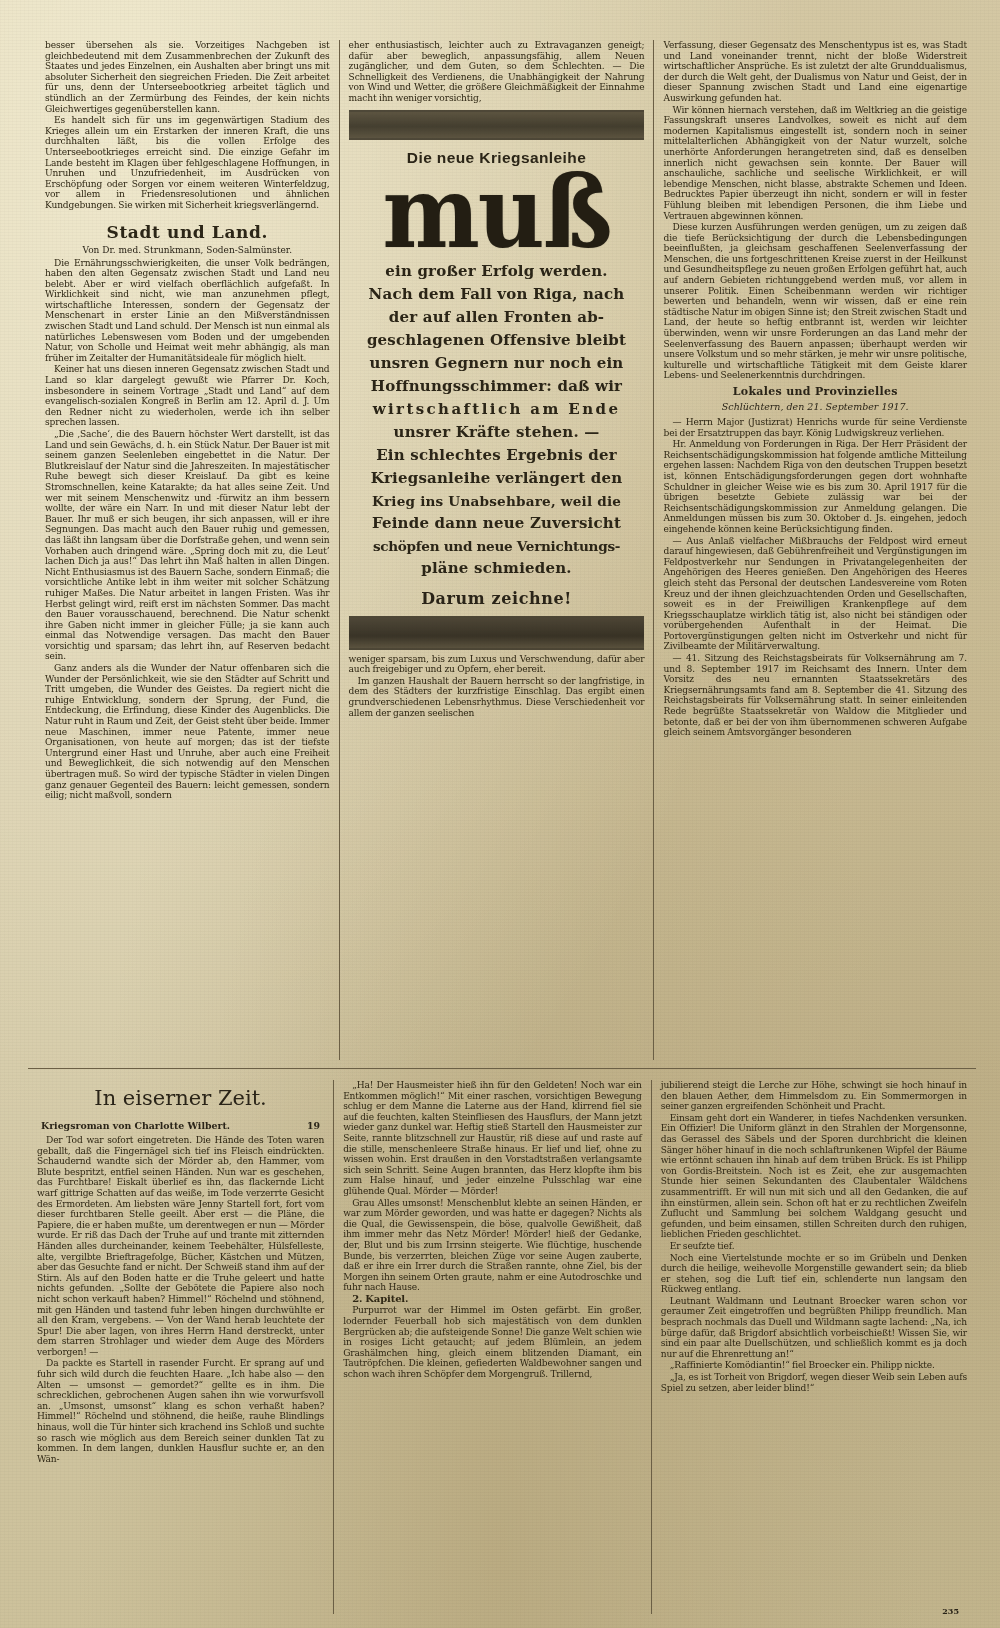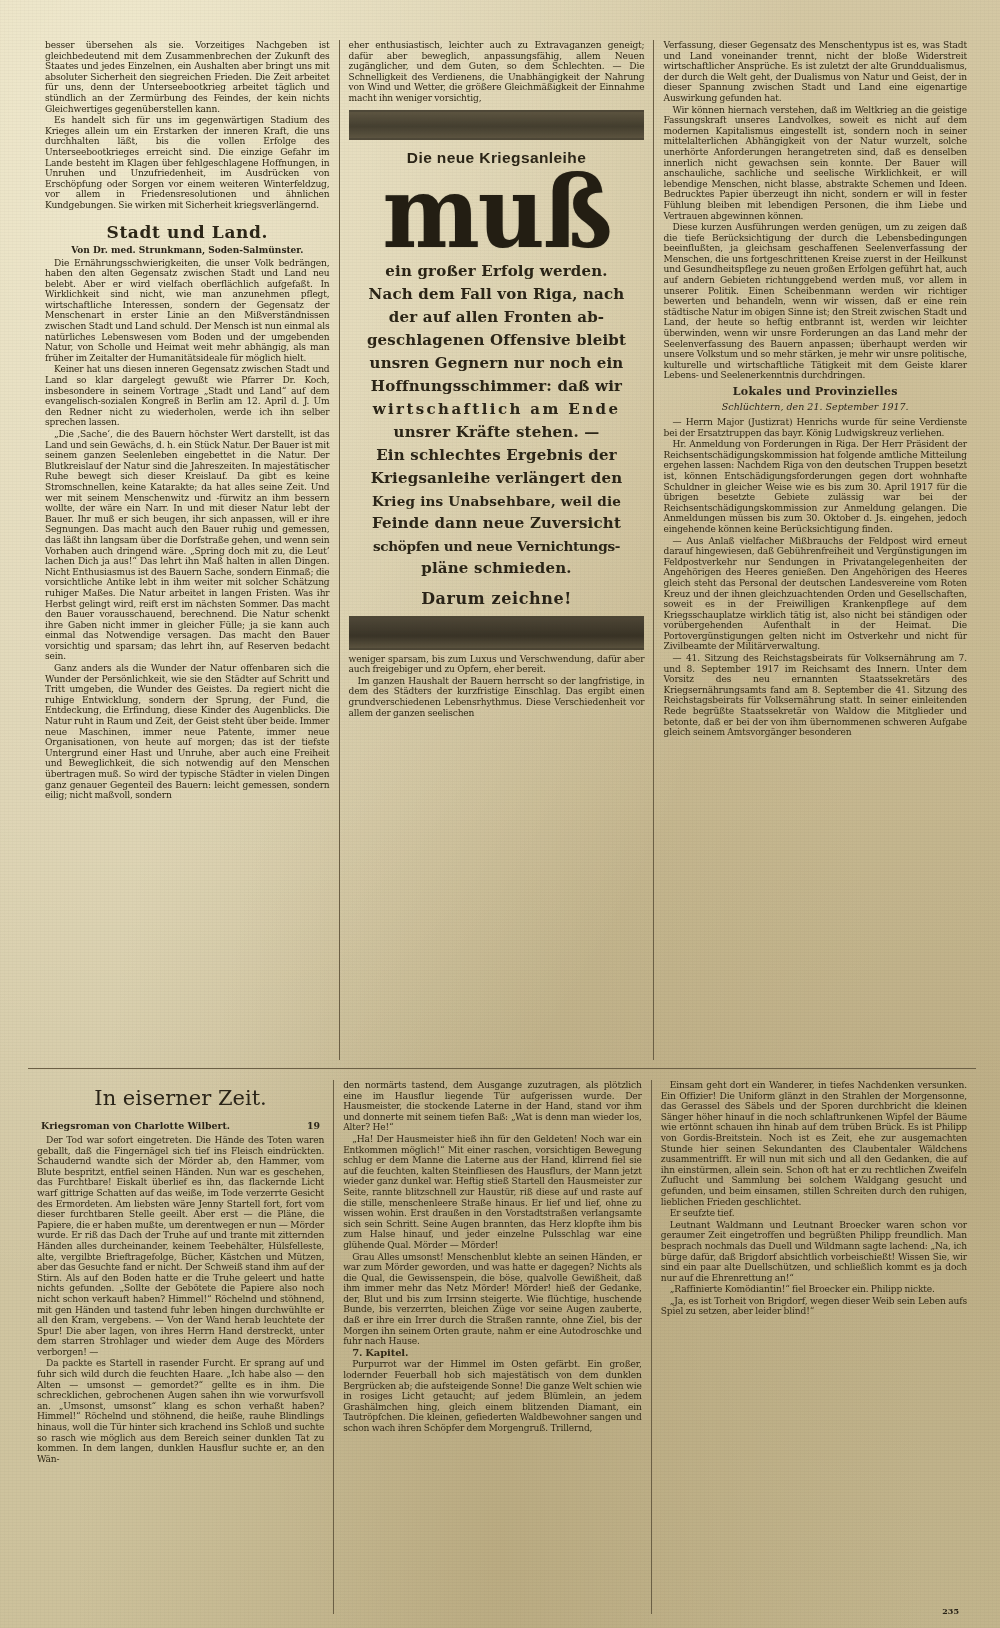--- a/index.html
+++ b/index.html
@@ -87,21 +87,21 @@
   }
   h3.sub{
     font-family:"DejaVu Serif", serif;
     font-weight:bold;
     font-size:11px;
     text-align:center;
     margin:4px 0 3px 0;
     letter-spacing:0.3px;
   }
   .byline{
-    text-align:center;font-size:9px;margin:0 0 3px 0;font-weight:bold;
+    text-align:center;font-size:9px;margin:0 0 3px 0;font-weight:normal;
   }
   .dateline{
     text-align:center;font-size:9.5px;margin:2px 0 5px 0;font-style:italic;
   }
 
   
   .ad{
     margin:6px 0 4px 0;
     text-align:center;
   }
@@ -260,32 +260,33 @@
           <span>19</span>
         </div>
         <div class="body">
           <p>Der Tod war sofort eingetreten. Die Hände des Toten waren geballt, daß die Fingernägel sich tief ins Fleisch eindrückten. Schaudernd wandte sich der Mörder ab, den Hammer, vom Blute bespritzt, entfiel seinen Händen. Nun war es geschehen, das Furchtbare! Eiskalt überlief es ihn, das flackernde Licht warf gittrige Schatten auf das weiße, im Tode verzerrte Gesicht des Ermordeten. Am liebsten wäre Jenny Startell fort, fort vom dieser furchtbaren Stelle geeilt. Aber erst — die Pläne, die Papiere, die er haben mußte, um derentwegen er nun — Mörder wurde. Er riß das Dach der Truhe auf und trante mit zitternden Händen alles durcheinander, keinem Teebehälter, Hülsfelleste, alte, vergilbte Brieftragefolge, Bücher, Kästchen und Mützen, aber das Gesuchte fand er nicht. Der Schweiß stand ihm auf der Stirn. Als auf den Boden hatte er die Truhe geleert und hatte nichts gefunden. „Sollte der Gebötete die Papiere also noch nicht schon verkauft haben? Himmel!“ Röchelnd und stöhnend, mit gen Händen und tastend fuhr leben hingen durchwühlte er all den Kram, vergebens. — Von der Wand herab leuchtete der Spur! Die aber lagen, von ihres Herrn Hand derstreckt, unter dem starren Strohlager und wieder dem Auge des Mörders verborgen! —</p>
           <p>Da packte es Startell in rasender Furcht. Er sprang auf und fuhr sich wild durch die feuchten Haare. „Ich habe also — den Alten — umsonst — gemordet?“ gellte es in ihm. Die schrecklichen, gebrochenen Augen sahen ihn wie vorwurfsvoll an. „Umsonst, umsonst“ klang es schon verhaßt haben? Himmel!“ Röchelnd und stöhnend, die heiße, rauhe Blindlings hinaus, woll die Tür hinter sich krachend ins Schloß und suchte so rasch wie möglich aus dem Bereich seiner dunklen Tat zu kommen. In dem langen, dunklen Hausflur suchte er, an den Wän-</p>
         </div>
       </div>
 
       <div class="col lcolB">
         <div class="body">
-          <p class="noind">den normärts tastend, dem Ausgange zuzutragen, als plötzlich eine im Hausflur liegende Tür aufgerissen wurde. Der Hausmeister, die stockende Laterne in der Hand, stand vor ihm und donnerte mit seinem tiefen Baß: „Wat is denn man wieder los, Alter? He!“</p>
           <p>„Ha! Der Hausmeister hieß ihn für den Geldeten! Noch war ein Entkommen möglich!“ Mit einer raschen, vorsichtigen Bewegung schlug er dem Manne die Laterne aus der Hand, klirrend fiel sie auf die feuchten, kalten Steinfliesen des Hausflurs, der Mann jetzt wieder ganz dunkel war. Heftig stieß Startell den Hausmeister zur Seite, rannte blitzschnell zur Haustür, riß diese auf und raste auf die stille, menschenleere Straße hinaus. Er lief und lief, ohne zu wissen wohin. Erst draußen in den Vorstadtstraßen verlangsamte sich sein Schritt. Seine Augen brannten, das Herz klopfte ihm bis zum Halse hinauf, und jeder einzelne Pulsschlag war eine glühende Qual. Mörder — Mörder!</p>
           <p>Grau Alles umsonst! Menschenblut klebte an seinen Händen, er war zum Mörder geworden, und was hatte er dagegen? Nichts als die Qual, die Gewissenspein, die böse, qualvolle Gewißheit, daß ihm immer mehr das Netz Mörder! Mörder! hieß der Gedanke, der, Blut und bis zum Irrsinn steigerte. Wie flüchtige, huschende Bunde, bis verzerrten, bleichen Züge vor seine Augen zauberte, daß er ihre ein Irrer durch die Straßen rannte, ohne Ziel, bis der Morgen ihn seinem Orten graute, nahm er eine Autodroschke und fuhr nach Hause.</p>
-          <p class="chap">7. Kapitel.</p>
+          <p class="chap">2. Kapitel.</p>
           <p>Purpurrot war der Himmel im Osten gefärbt. Ein großer, lodernder Feuerball hob sich majestätisch von dem dunklen Bergrücken ab; die aufsteigende Sonne! Die ganze Welt schien wie in rosiges Licht getaucht; auf jedem Blümlein, an jedem Grashälmchen hing, gleich einem blitzenden Diamant, ein Tautröpfchen. Die kleinen, gefiederten Waldbewohner sangen und schon wach ihren Schöpfer dem Morgengruß. Trillernd,</p>
         </div>
       </div>
 
       <div class="col lcolC">
         <div class="body">
+          <p class="noind">jubilierend steigt die Lerche zur Höhe, schwingt sie hoch hinauf in den blauen Aether, dem Himmelsdom zu. Ein Sommermorgen in seiner ganzen ergreifenden Schönheit und Pracht.</p>
           <p>Einsam geht dort ein Wanderer, in tiefes Nachdenken versunken. Ein Offizier! Die Uniform glänzt in den Strahlen der Morgensonne, das Gerassel des Säbels und der Sporen durchbricht die kleinen Sänger höher hinauf in die noch schlaftrunkenen Wipfel der Bäume wie ertönnt schauen ihn hinab auf dem trüben Brück. Es ist Philipp von Gordis-Breitstein. Noch ist es Zeit, ehe zur ausgemachten Stunde hier seinen Sekundanten des Claubentaler Wäldchens zusammentrifft. Er will nun mit sich und all den Gedanken, die auf ihn einstürmen, allein sein. Schon oft hat er zu rechtlichen Zweifeln Zuflucht und Sammlung bei solchem Waldgang gesucht und gefunden, und beim einsamen, stillen Schreiten durch den ruhigen, lieblichen Frieden geschlichtet.</p>
           <p>Er seufzte tief.</p>
+          <p>Noch eine Viertelstunde mochte er so im Grübeln und Denken durch die heilige, weihevolle Morgenstille gewandert sein; da blieb er stehen, sog die Luft tief ein, schlenderte nun langsam den Rückweg entlang.</p>
           <p>Leutnant Waldmann und Leutnant Broecker waren schon vor geraumer Zeit eingetroffen und begrüßten Philipp freundlich. Man besprach nochmals das Duell und Wildmann sagte lachend: „Na, ich bürge dafür, daß Brigdorf absichtlich vorbeischießt! Wissen Sie, wir sind ein paar alte Duellschützen, und schließlich kommt es ja doch nur auf die Ehrenrettung an!“</p>
           <p>„Raffinierte Komödiantin!“ fiel Broecker ein. Philipp nickte.</p>
           <p>„Ja, es ist Torheit von Brigdorf, wegen dieser Weib sein Leben aufs Spiel zu setzen, aber leider blind!“</p>
         </div>
         <div class="pagenum">235</div>
       </div>
     </div>
 
   </div>
 </div>

